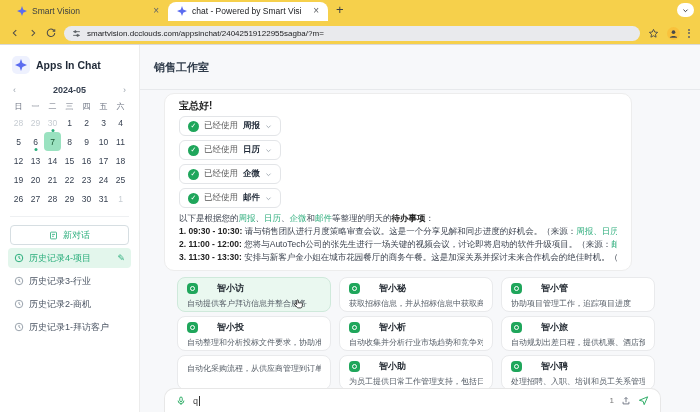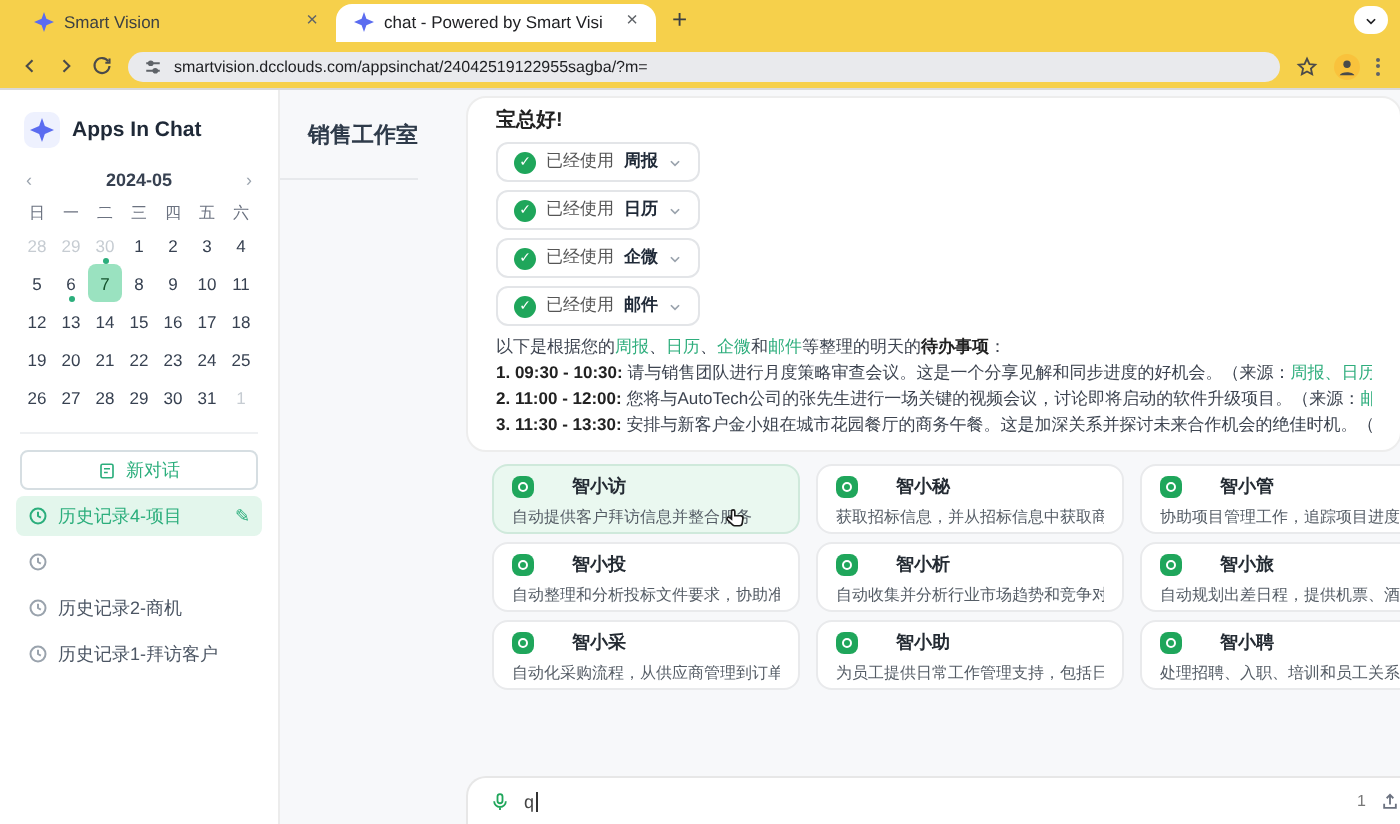--- a/index.html
+++ b/index.html
@@ -45,21 +45,21 @@
   .cal-divider{border-top:1px solid #eef0f2;margin:8px 10px}
   .newchat{margin:0 10px;height:20px;border:1px solid #d6dee2;border-radius:4px;display:flex;align-items:center;justify-content:center;gap:5px;color:var(--green);font-size:9px;background:#fff}
   .hist{margin:3px 8px 0;height:20px;display:flex;align-items:center;gap:5px;padding:0 6px;border-radius:4px;font-size:9px;color:#4b5563}
   .hist svg{stroke:#9aa3ad}
   .hist.active{background:var(--ltgreen);color:var(--green)}
   .hist.active svg{stroke:var(--green)}
   .hist .label{flex:1;white-space:nowrap;overflow:hidden}
   .hist .pencil{color:var(--green);font-size:9px;line-height:1}
 
   
-  .main{flex:1;min-width:0;background:#F7F8FA;display:flex;flex-direction:row}
+  .main{flex:1;min-width:0;background:#F7F8FA;display:flex;flex-direction:column}
   .main-head{height:45px;flex-shrink:0;border-bottom:1px solid #e7e9ec;display:flex;align-items:center;padding-left:14px;font-size:11px;font-weight:bold;color:var(--ink)}
   .content{flex:1;position:relative;padding:3px 0 0 24px}
   .bubble{width:468px;background:#fff;border:1px solid #ededed;border-radius:10px;padding:6px 14px}
   .greet{font-size:10px;line-height:12px;font-weight:bold;color:#222;margin:0 0 4px}
   .pill{width:fit-content;height:20px;margin-bottom:4px;border:1px solid #e3e5e8;border-radius:6px;display:flex;align-items:center;gap:5px;padding:0 8px;font-size:8.5px;color:#555;background:#fff}
   .pill b{color:#1f2937}
   .check{width:11px;height:11px;border-radius:50%;background:var(--check);color:#fff;font-size:7px;display:flex;align-items:center;justify-content:center;flex-shrink:0}
   .todo{margin-top:4px;font-size:8.5px;color:#3d4450;line-height:13px}
   .todo .line{white-space:nowrap;overflow:hidden}
   .seg-green{color:#2FAE7D}
@@ -245,20 +245,21 @@
           <span class="label">历史记录4-项目</span>
           <span class="pencil">✎</span>
         </div>
         <div class="hist">
           <span>
             <svg width="10" height="10" viewBox="0 0 24 24" fill="none" stroke-width="2.4">
               <circle cx="12" cy="12" r="9"></circle>
               <path d="M12 7v5l3.4 2"></path>
             </svg>
           </span>
+          <span class="label">历史记录3-行业</span>
         </div>
         <div class="hist">
           <span>
             <svg width="10" height="10" viewBox="0 0 24 24" fill="none" stroke-width="2.4">
               <circle cx="12" cy="12" r="9"></circle>
               <path d="M12 7v5l3.4 2"></path>
             </svg>
           </span>
           <span class="label">历史记录2-商机</span>
         </div>
@@ -386,26 +387,20 @@
           <div class="agent">
             <div class="agent-head">
               <span class="agent-ic">
                 <i></i>
               </span>
               <span class="agent-name">智小旅</span>
             </div>
             <div class="agent-desc">自动规划出差日程，提供机票、酒店预订</div>
           </div>
           <div class="agent">
-            <div class="agent-head">
-              <span class="agent-ic">
-                <i></i>
-              </span>
-              <span class="agent-name">智小采</span>
-            </div>
             <div class="agent-desc">自动化采购流程，从供应商管理到订单处理</div>
           </div>
           <div class="agent">
             <div class="agent-head">
               <span class="agent-ic">
                 <i></i>
               </span>
               <span class="agent-name">智小助</span>
             </div>
             <div class="agent-desc">为员工提供日常工作管理支持，包括日程安排</div>

